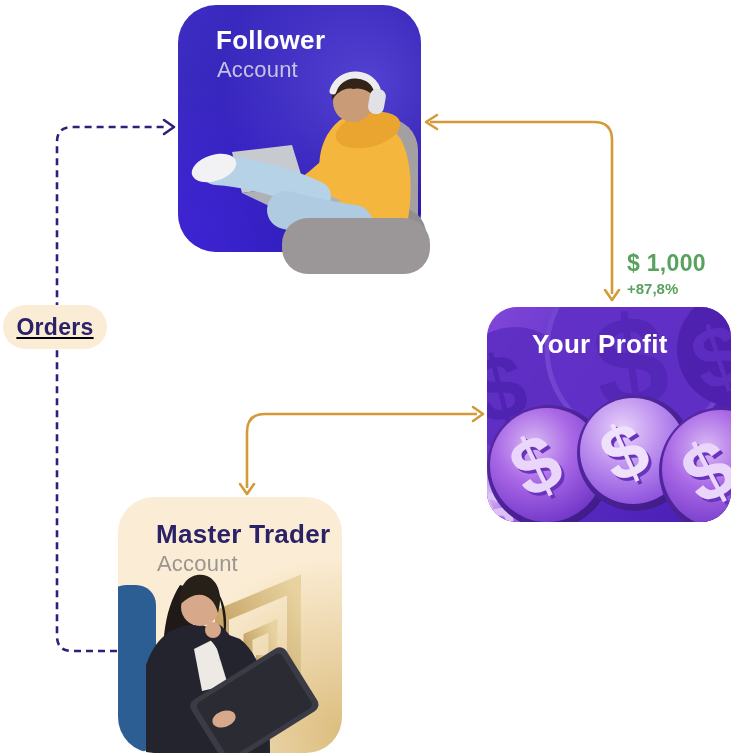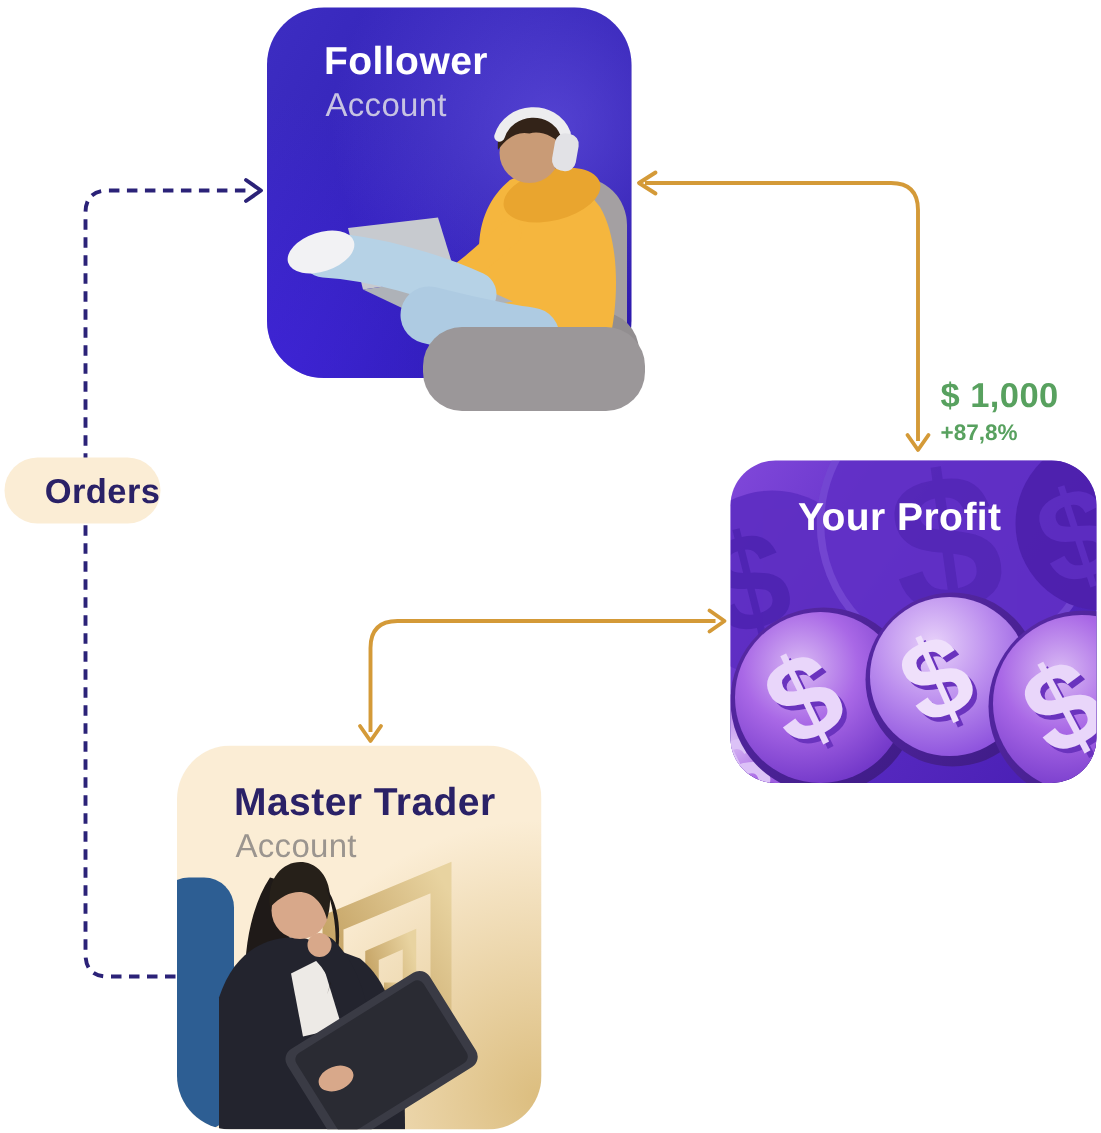--- a/index.html
+++ b/index.html
@@ -33,34 +33,35 @@
   
   .profit-card{
     left:487px;top:307px;width:244px;height:215px;border-radius:30px;
     background:linear-gradient(125deg,#8148da 0%,#5b2cc4 45%,#471db2 100%);
   }
   .profit-card .card-title{left:45px;top:22px;color:#ffffff;}
   .profit-coins{position:absolute;inset:0;}
 
   
   .master-card{
-    left:118px;top:497px;width:243px;height:256px;border-radius:36px;
+    left:118px;top:497px;width:224px;height:256px;border-radius:36px;
     background:
       radial-gradient(circle at 100% 92%,rgba(209,173,97,.75),rgba(209,173,97,0) 55%),
       #fbedd5;
   }
   .master-card .card-title{color:#2a2167;top:22px;}
   .master-card .card-subtitle{color:#9b958f;top:54px;}
   .master-illustration{position:absolute;left:0;bottom:0;width:243px;height:200px;}
 
   
   .orders-pill{
     position:absolute;left:3px;top:305px;width:104px;height:44px;border-radius:22px;
-    background:#fbedd5;display:flex;align-items:center;justify-content:flex-end;
+    background:#fbedd5;display:flex;align-items:center;justify-content:center;
     z-index:5;
+    text-decoration:underline;
   }
   .orders-pill span{font-size:23px;font-weight:600;color:#2a2167;letter-spacing:.3px;}
 
   
   .profit-indicator{position:absolute;left:627px;top:250px;z-index:5;}
   .profit-indicator .amount{font-size:23px;font-weight:700;color:#58a15f;letter-spacing:.3px;}
   .profit-indicator .change{font-size:15px;font-weight:600;color:#58a15f;margin-top:3px;}
 
   .connectors{position:absolute;left:0;top:0;width:734px;height:755px;z-index:1;}
   .z2{z-index:2;}

